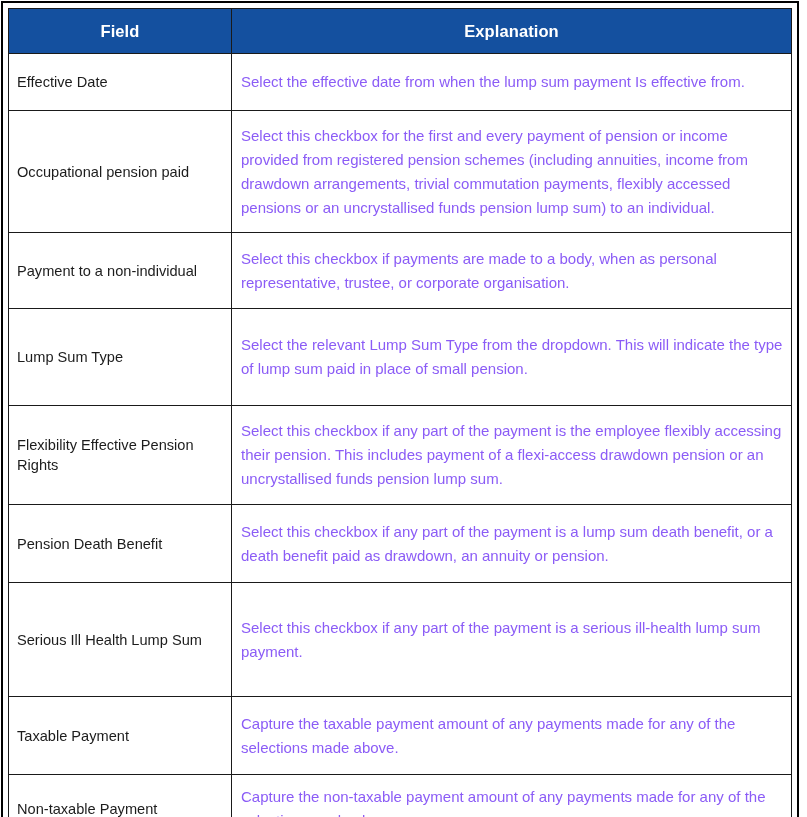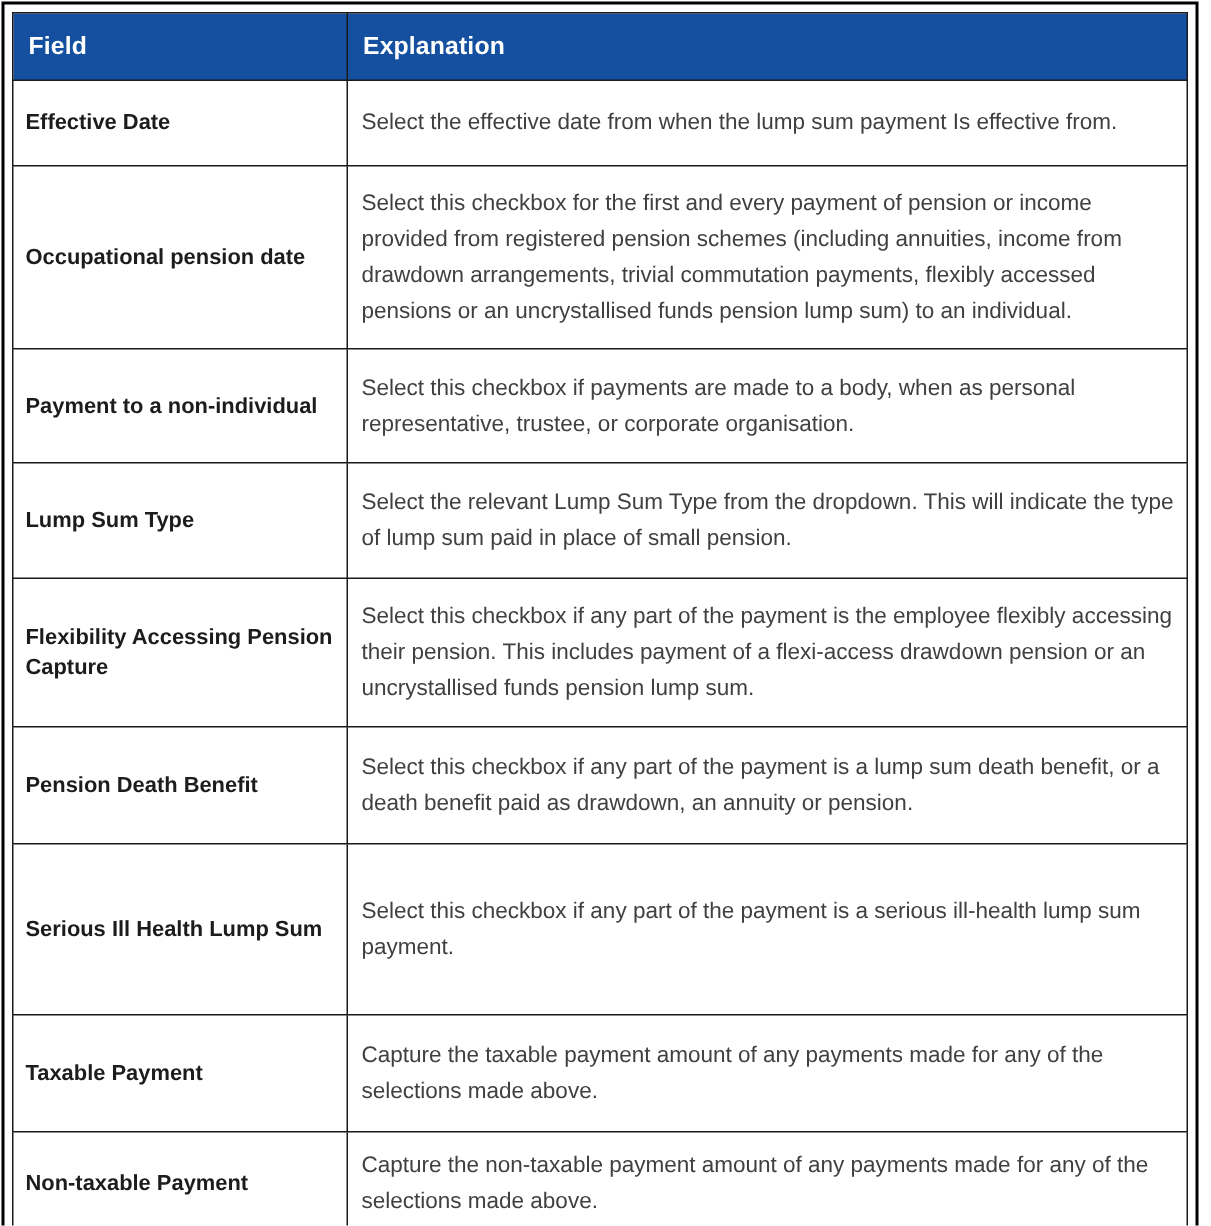--- a/index.html
+++ b/index.html
@@ -34,43 +34,43 @@
     border: 1px solid #1a1a1a;
     box-sizing: border-box;
     vertical-align: middle;
   }
   table.field-table thead tr { height: 45px; }
   table.field-table th {
     background: #14509F;
     color: #ffffff;
     font-size: 16.5px;
     font-weight: bold;
-    text-align: left;
+    text-align: center;
     padding: 6px 10px;
     letter-spacing: 0.1px;
   }
   col.col-field { width: 223px; }
   td.field-cell {
-    font-weight: bold;
+    font-weight: normal;
     font-size: 14.6px;
     color: #1c1c1c;
     padding: 10px 3px 10px 8px;
     line-height: 20px;
   }
   td.explanation-cell {
     font-size: 15px;
-    color: #404040;
+    color: #8b5cf6;
     padding: 10px 8px 10px 9px;
     line-height: 24px;
   }
   
   tbody tr:nth-child(1) { height: 57px;  }
   tbody tr:nth-child(2) { height: 122px; }
   tbody tr:nth-child(3) { height: 76px;  }
-  tbody tr:nth-child(4) { height: 77px;  }
+  tbody tr:nth-child(4) { height: 97px;  }
   tbody tr:nth-child(5) { height: 99px;  }
   tbody tr:nth-child(6) { height: 78px; margin-top: 44px;  }
   tbody tr:nth-child(7) { height: 114px;  }
   tbody tr:nth-child(8) { height: 78px;  }
   tbody tr:nth-child(9) { height: 71px;  }
 </style>
 </head>
 <body>
 
 <div class="frame">
@@ -84,33 +84,33 @@
         <th>Field</th>
         <th>Explanation</th>
       </tr>
     </thead>
     <tbody>
       <tr>
         <td class="field-cell">Effective Date</td>
         <td class="explanation-cell">Select the effective date from when the lump sum payment Is effective from.</td>
       </tr>
       <tr>
-        <td class="field-cell">Occupational pension date</td>
+        <td class="field-cell">Occupational pension paid</td>
         <td class="explanation-cell">Select this checkbox for the first and every payment of pension or income provided from registered pension schemes (including annuities, income from drawdown arrangements, trivial commutation payments, flexibly accessed pensions or an uncrystallised funds pension lump sum) to an individual.</td>
       </tr>
       <tr>
         <td class="field-cell">Payment to a non-individual</td>
         <td class="explanation-cell">Select this checkbox if payments are made to a body, when as personal representative, trustee, or corporate organisation.</td>
       </tr>
       <tr>
         <td class="field-cell">Lump Sum Type</td>
         <td class="explanation-cell">Select the relevant Lump Sum Type from the dropdown. This will indicate the type of lump sum paid in place of small pension.</td>
       </tr>
       <tr>
-        <td class="field-cell">Flexibility Accessing Pension Capture</td>
+        <td class="field-cell">Flexibility Effective Pension Rights</td>
         <td class="explanation-cell">Select this checkbox if any part of the payment is the employee flexibly accessing their pension. This includes payment of a flexi-access drawdown pension or an uncrystallised funds pension lump sum.</td>
       </tr>
       <tr>
         <td class="field-cell">Pension Death Benefit</td>
         <td class="explanation-cell">Select this checkbox if any part of the payment is a lump sum death benefit, or a death benefit paid as drawdown, an annuity or pension.</td>
       </tr>
       <tr>
         <td class="field-cell">Serious Ill Health Lump Sum</td>
         <td class="explanation-cell">Select this checkbox if any part of the payment is a serious ill-health lump sum payment.</td>
       </tr>

